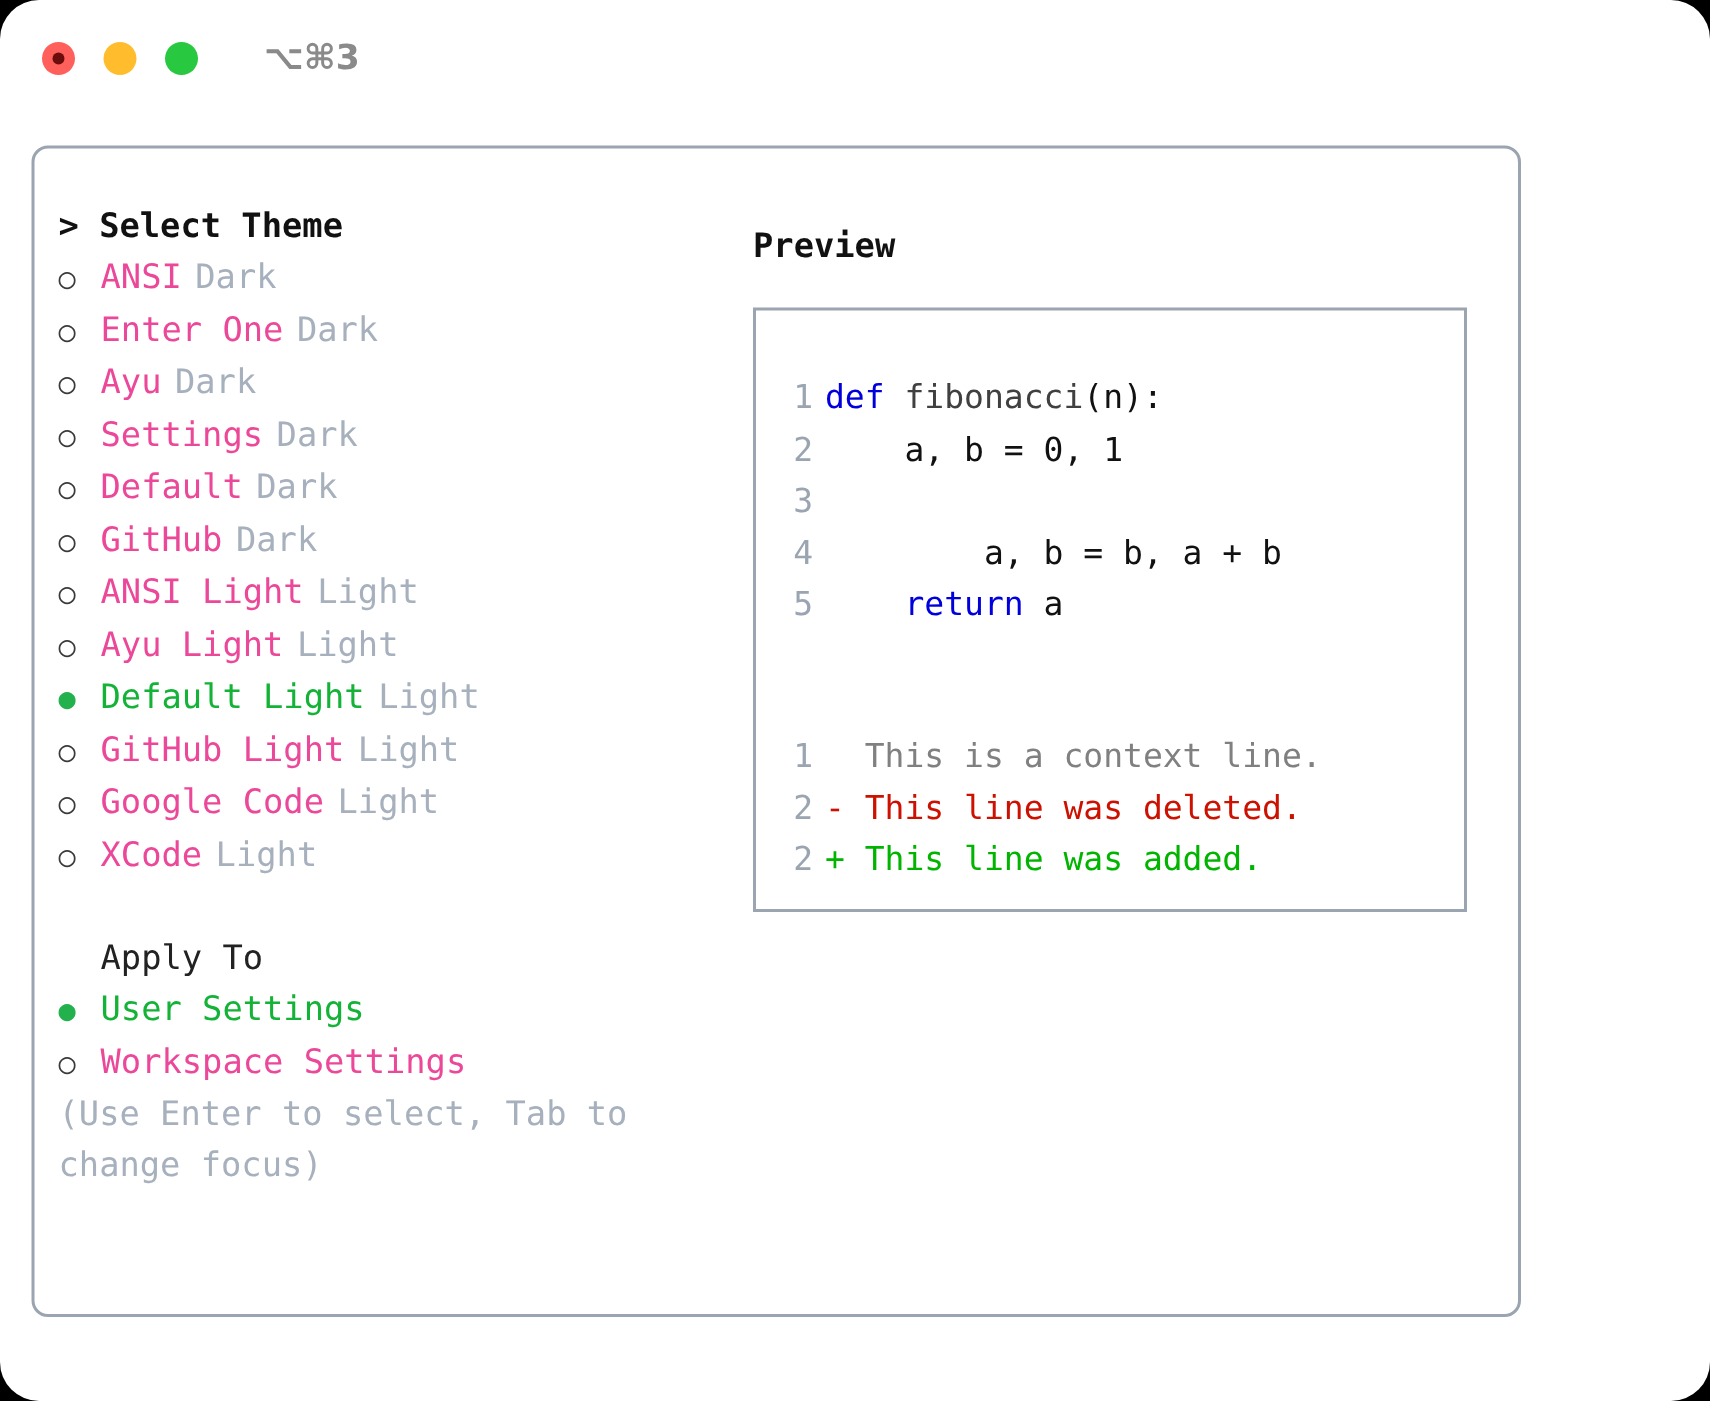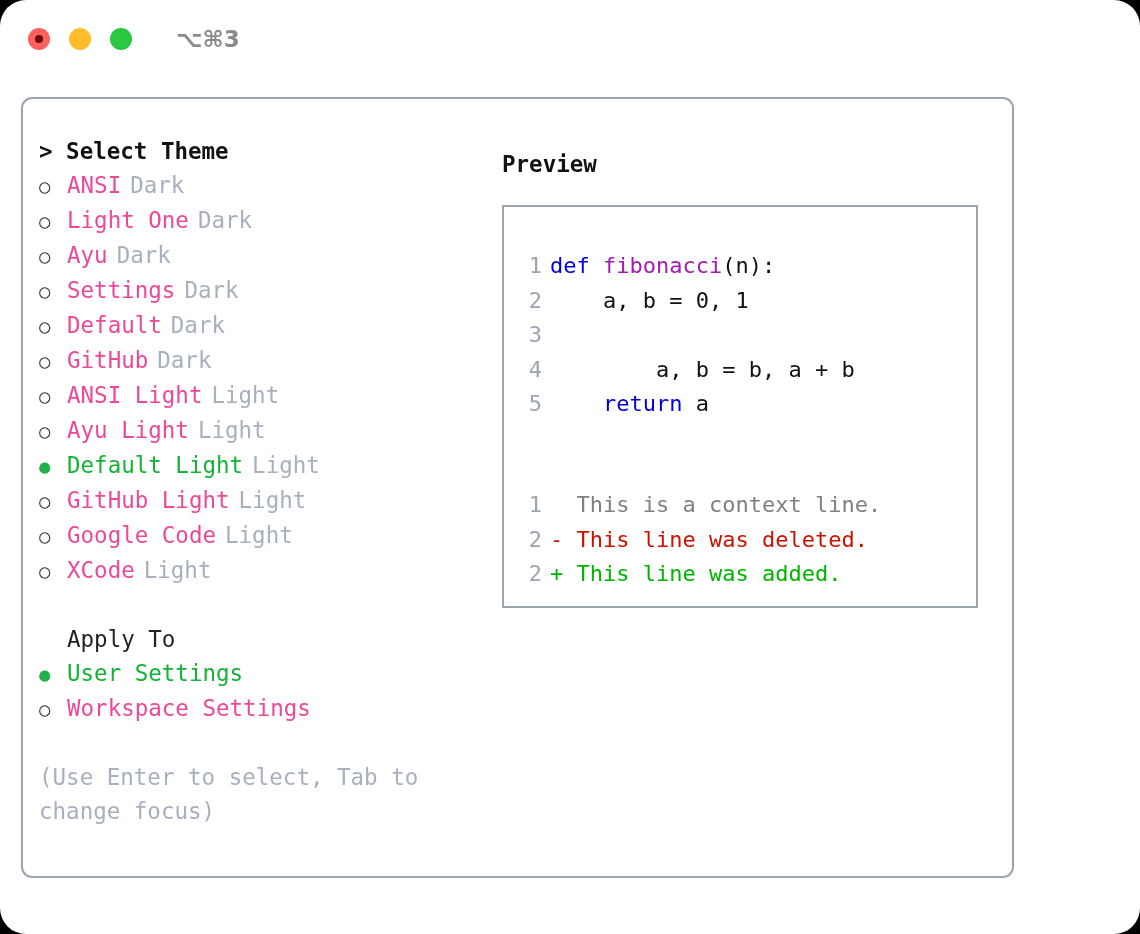--- a/index.html
+++ b/index.html
@@ -128,21 +128,20 @@
   }
   .opt-row.selected .opt-label { color: #14b338; }
   .opt-suffix {
     color: #a7b0bd;
     padding-left: 9px;
   }
 
   #apply-block { margin-top: 34px; }
 
   #hint {
-    margin-top: 34px;
     font-size: 22.5px;
     line-height: 34px;
     color: #a7b0bd;
     width: 400px;
   }
 
   
   #right-col {
     position: absolute;
     left: 479px;
@@ -174,21 +173,21 @@
   .ln {
     flex: 0 0 38px;
     text-align: right;
     color: #9aa5b1;
     padding-right: 8px;
   }
   .code-body { color: #111111; }
   .spacer-line { height: 34.5px; }
 
   .tok-kw  { color: #0000dd; }
-  .tok-fn  { color: #a21caf; }
+  .tok-fn  { color: #404040; }
   .tok-pl  { color: #111111; }
 
   .diff-ctx { color: #808080; margin-top: 32px; }
   .diff-del { color: #cc1100; }
   .diff-add { color: #00b400; }
 </style>
 </head>
 <body>
 
 <div id="page">
@@ -204,21 +203,21 @@
 
   <div id="panel">
     <div id="panel-inner">
 
       <div id="left-col">
 
         <div class="section-title">&gt; Select Theme</div>
 
         <div id="theme-list">
             <div class="opt-row"><span class="bullet">○</span><span class="opt-label">ANSI</span><span class="opt-suffix">Dark</span></div>
-            <div class="opt-row"><span class="bullet">○</span><span class="opt-label">Light One</span><span class="opt-suffix">Dark</span></div>
+            <div class="opt-row"><span class="bullet">○</span><span class="opt-label">Enter One</span><span class="opt-suffix">Dark</span></div>
             <div class="opt-row"><span class="bullet">○</span><span class="opt-label">Ayu</span><span class="opt-suffix">Dark</span></div>
             <div class="opt-row"><span class="bullet">○</span><span class="opt-label">Settings</span><span class="opt-suffix">Dark</span></div>
             <div class="opt-row"><span class="bullet">○</span><span class="opt-label">Default</span><span class="opt-suffix">Dark</span></div>
             <div class="opt-row"><span class="bullet">○</span><span class="opt-label">GitHub</span><span class="opt-suffix">Dark</span></div>
             <div class="opt-row"><span class="bullet">○</span><span class="opt-label">ANSI Light</span><span class="opt-suffix">Light</span></div>
             <div class="opt-row"><span class="bullet">○</span><span class="opt-label">Ayu Light</span><span class="opt-suffix">Light</span></div>
             <div class="opt-row selected"><span class="bullet">●</span><span class="opt-label">Default Light</span><span class="opt-suffix">Light</span></div>
             <div class="opt-row"><span class="bullet">○</span><span class="opt-label">GitHub Light</span><span class="opt-suffix">Light</span></div>
             <div class="opt-row"><span class="bullet">○</span><span class="opt-label">Google Code</span><span class="opt-suffix">Light</span></div>
             <div class="opt-row"><span class="bullet">○</span><span class="opt-label">XCode</span><span class="opt-suffix">Light</span></div>

